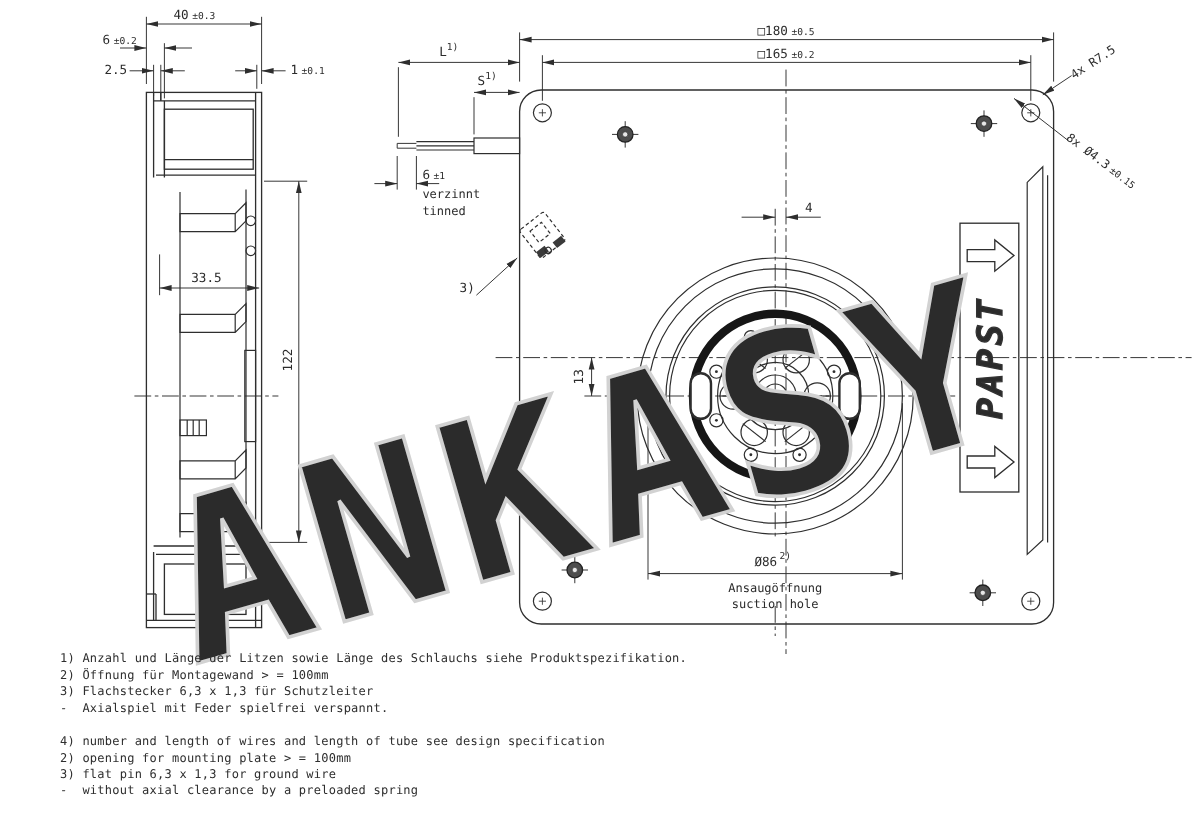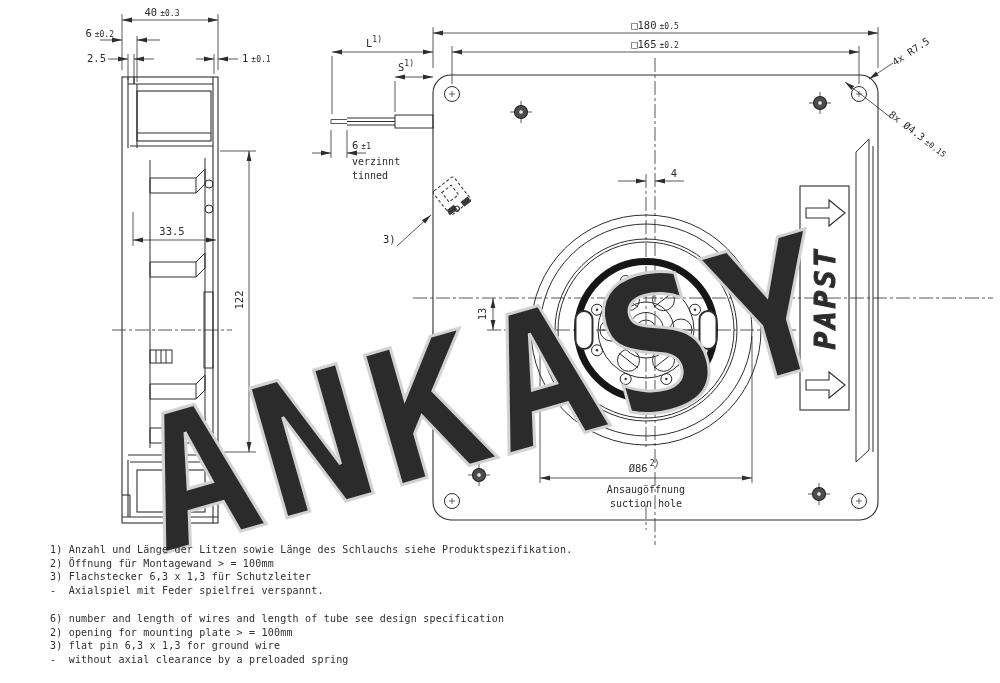--- a/index.html
+++ b/index.html
@@ -307,19 +307,19 @@
   <text x="490" y="460" text-anchor="middle" transform="rotate(-16 480 400)" font-size="185" font-weight="bold" letter-spacing="8" fill="rgba(255,255,255,0.5)" stroke="#d2d2d2" stroke-width="3">ANKASY</text>
 </svg>
 
 <div class="notes" id="notes-de">
   <div class="note-line">1) Anzahl und Länge der Litzen sowie Länge des Schlauchs siehe Produktspezifikation.</div>
   <div class="note-line">2) Öffnung für Montagewand &gt; = 100mm</div>
   <div class="note-line">3) Flachstecker 6,3 x 1,3 für Schutzleiter</div>
   <div class="note-line">-  Axialspiel mit Feder spielfrei verspannt.</div>
 </div>
 <div class="notes" id="notes-en">
-  <div class="note-line">6) number and length of wires and length of tube see design specification</div>
+  <div class="note-line">4) number and length of wires and length of tube see design specification</div>
   <div class="note-line">2) opening for mounting plate &gt; = 100mm</div>
   <div class="note-line">3) flat pin 6,3 x 1,3 for ground wire</div>
   <div class="note-line">-  without axial clearance by a preloaded spring</div>
 </div>
 
 </div>
 
 </body></html>

